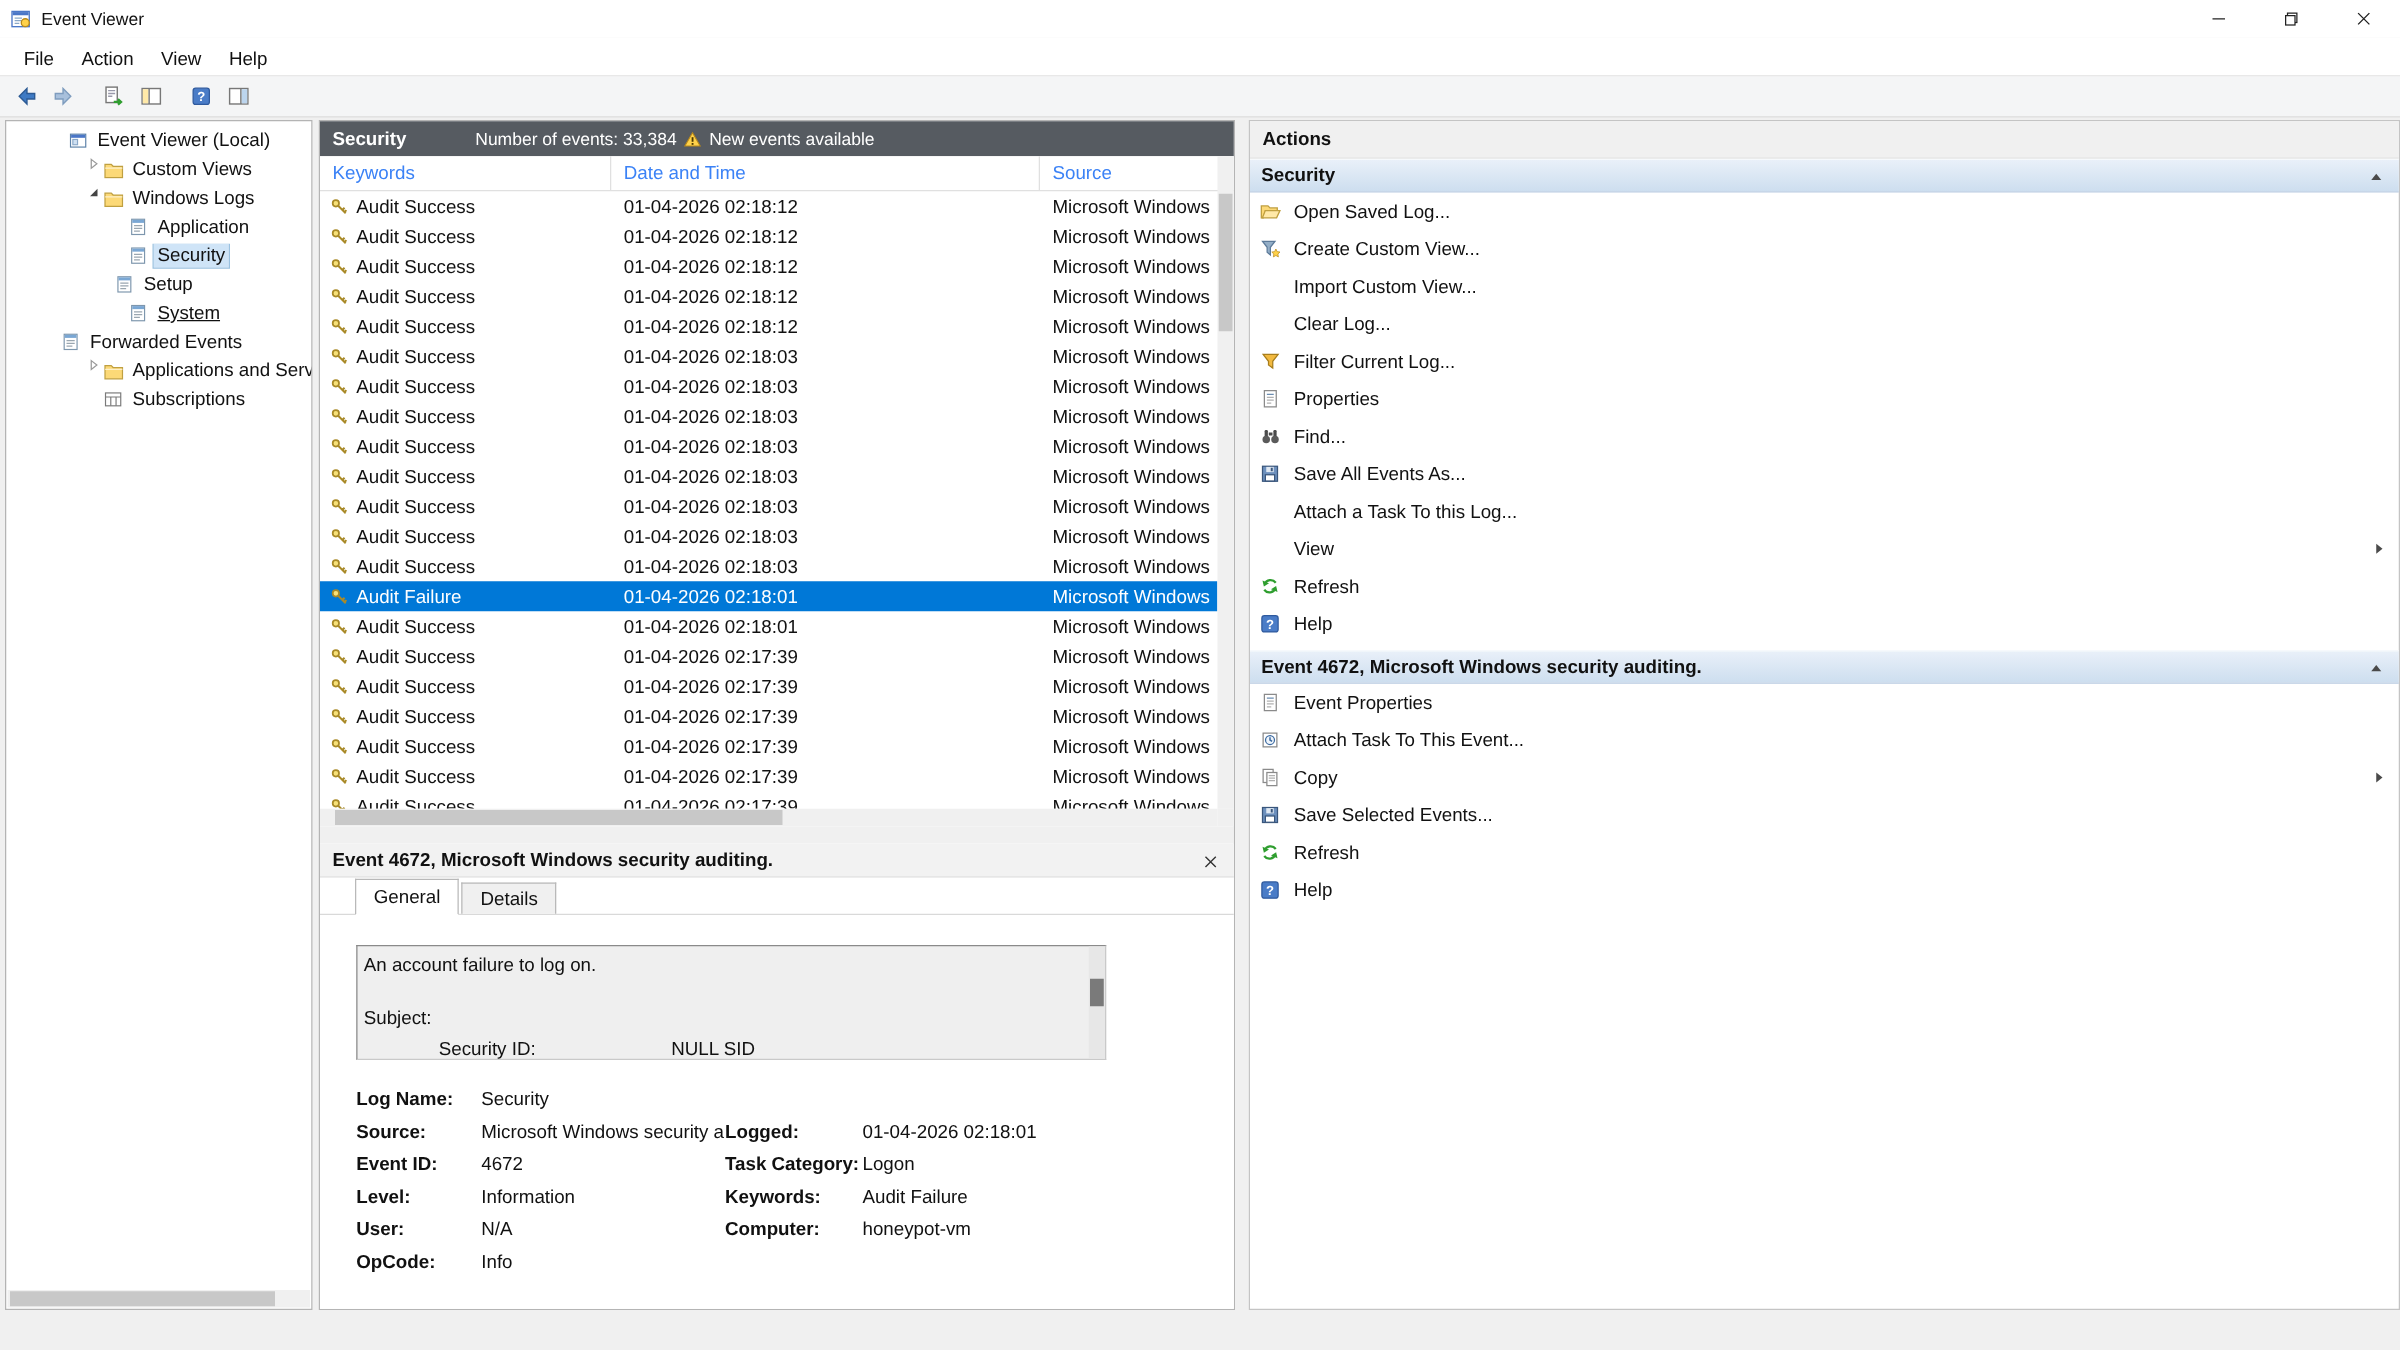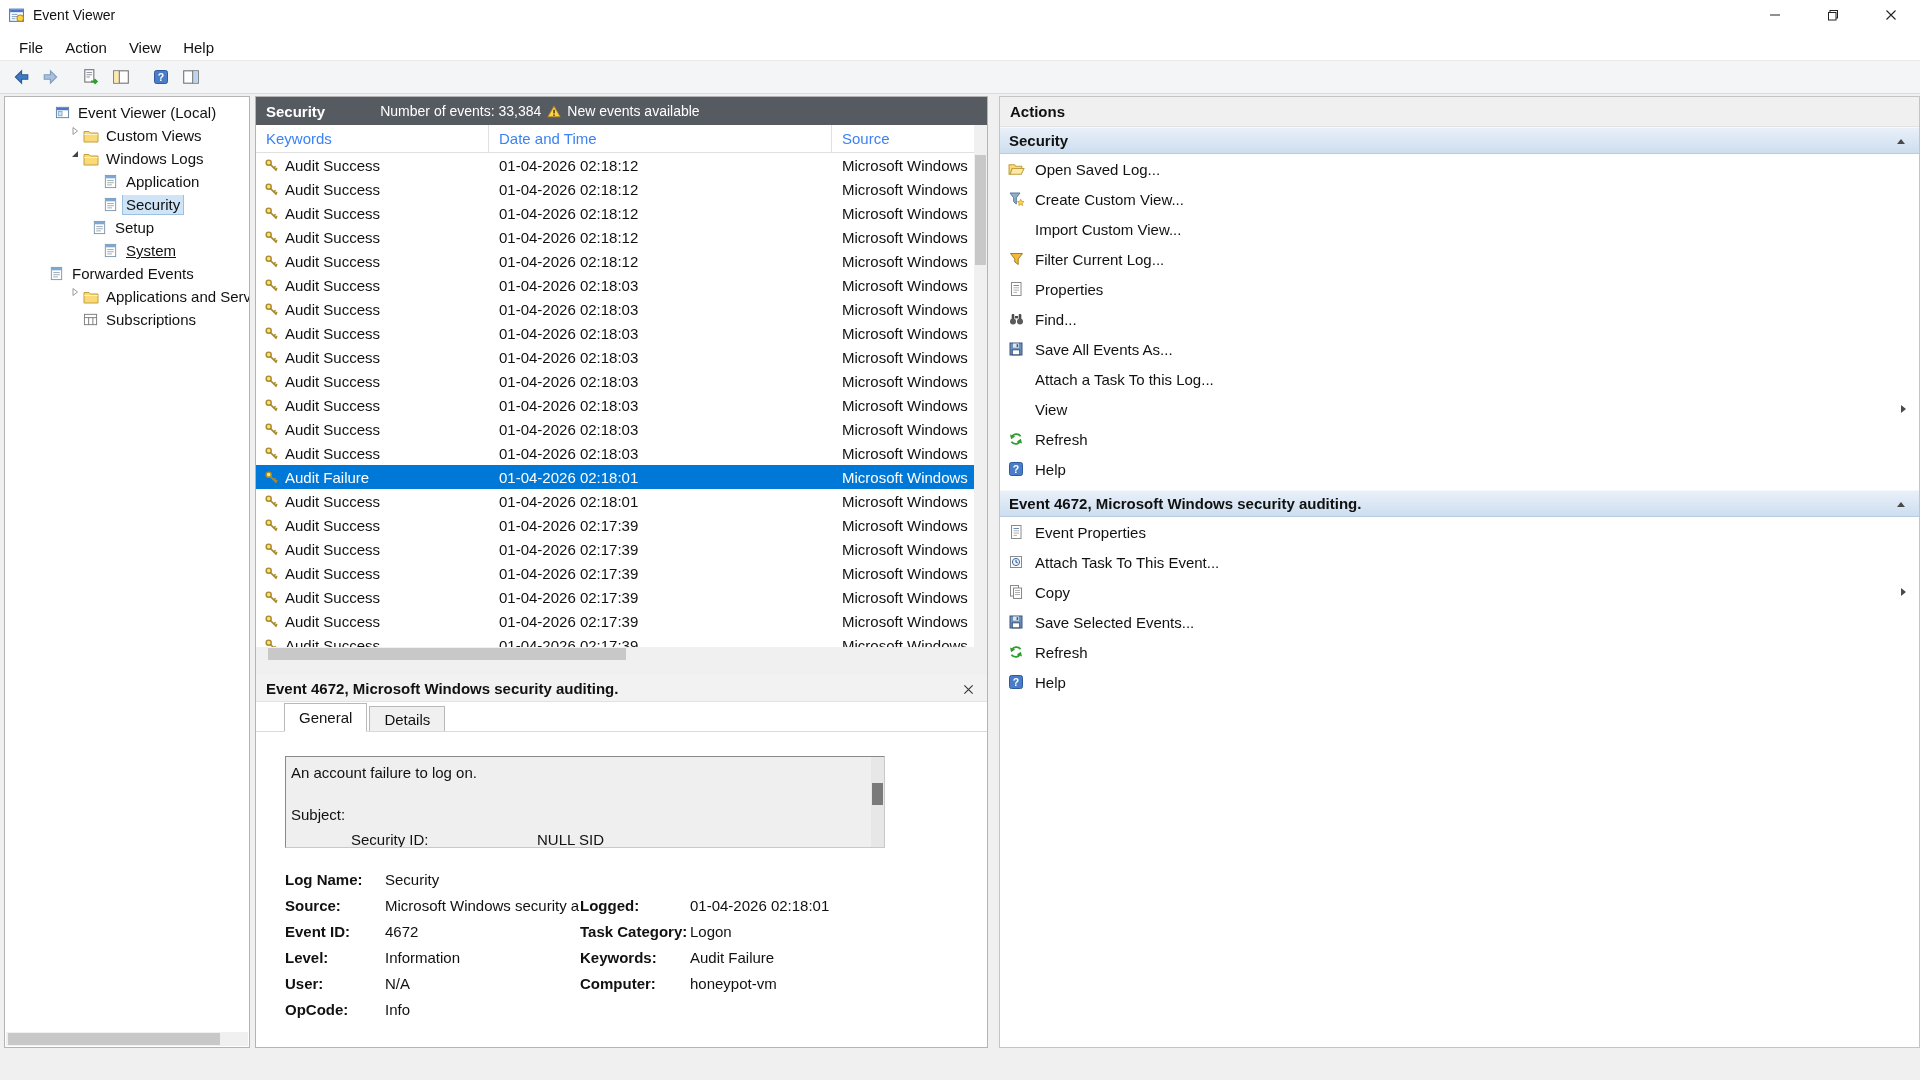--- a/index.html
+++ b/index.html
@@ -831,20 +831,24 @@
               <path d="M12.2 8.2 l1 2.1 2.3 0.3 -1.7 1.6 0.4 2.3 -2 -1.1 -2 1.1 0.4 -2.3 -1.7 -1.6 2.3 -0.3 z" fill="#ffd24a" stroke="#bb8d1e" stroke-width="0.6"></path>
             </svg>
           </span>
           <span class="action-label">Create Custom View...</span>
         </div>
         <div class="action-item">
           <span class="action-icon"></span>
           <span class="action-label">Import Custom View...</span>
         </div>
         <div class="action-item">
+          <span class="action-icon"></span>
+          <span class="action-label">Clear Log...</span>
+        </div>
+        <div class="action-item">
           <span class="action-icon">
             <svg width="17" height="16" viewBox="0 0 16 16">
               <polygon points="2,2.5 14,2.5 9.7,8 9.7,13.5 6.3,11 6.3,8" fill="#f2b93f" stroke="#a87e1c" stroke-width="1"></polygon>
             </svg>
           </span>
           <span class="action-label">Filter Current Log...</span>
         </div>
         <div class="action-item">
           <span class="action-icon">
             <svg width="16" height="16" viewBox="0 0 16 16">

